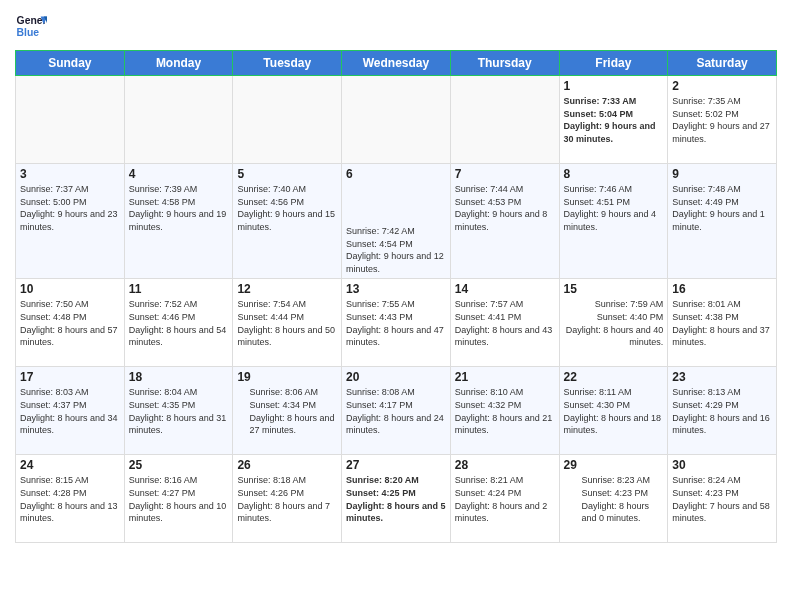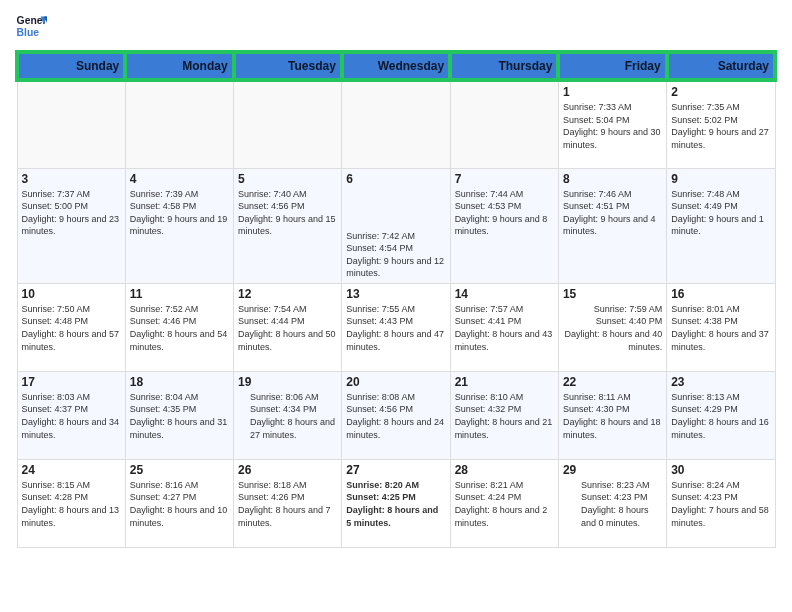--- a/index.html
+++ b/index.html
@@ -42,26 +42,26 @@
       font-size: 14px;
       color: #555;
     }
     .calendar {
       width: 100%;
       border-collapse: collapse;
       table-layout: fixed;
     }
     .calendar th {
       background-color: #3a7bd5;
-      color: #0f172a;
+      color: #ffffff;
       font-size: 12px;
       font-weight: bold;
       padding: 5px 4px;
-      text-align: right;
-      border: 4px solid #22c55e;
+      text-align: center;
+      border: 1px solid #22c55e;
     }
     .calendar td {
       border: 1px solid #ddd;
       vertical-align: top;
       padding: 3px 4px;
       height: 88px;
       background: #fff;
       font-size: 9.5px;
       color: #333;
     }
@@ -117,21 +117,21 @@
     </thead>
     <tbody id="calendar-body">
     <tr>
           <td class="empty"></td>
           <td class="empty"></td>
           <td class="empty"></td>
           <td class="empty"></td>
           <td class="empty"></td>
           <td>
             <span class="day-num">1</span>
-            <div class="day-info" style="white-space: pre-line;">Sunrise: 7:33 AM
+            <div class="day-info" style="white-space: pre-line; font-weight: bold;">Sunrise: 7:33 AM
 Sunset: 5:04 PM
 Daylight: 9 hours and 30 minutes.</div>
           </td>
           <td>
             <span class="day-num">2</span>
             <div class="day-info" style="white-space: pre-line;">Sunrise: 7:35 AM
 Sunset: 5:02 PM
 Daylight: 9 hours and 27 minutes.</div>
           </td>
         </tr>
@@ -238,21 +238,21 @@
           </td>
           <td>
             <span class="day-num">19</span>
             <div class="day-info" style="white-space: pre-line; margin-left: 12px;">Sunrise: 8:06 AM
 Sunset: 4:34 PM
 Daylight: 8 hours and 27 minutes.</div>
           </td>
           <td>
             <span class="day-num">20</span>
             <div class="day-info" style="white-space: pre-line;">Sunrise: 8:08 AM
-Sunset: 4:56 PM
+Sunset: 4:17 PM
 Daylight: 8 hours and 24 minutes.</div>
           </td>
           <td>
             <span class="day-num">21</span>
             <div class="day-info" style="white-space: pre-line;">Sunrise: 8:10 AM
 Sunset: 4:32 PM
 Daylight: 8 hours and 21 minutes.</div>
           </td>
           <td>
             <span class="day-num">22</span>

